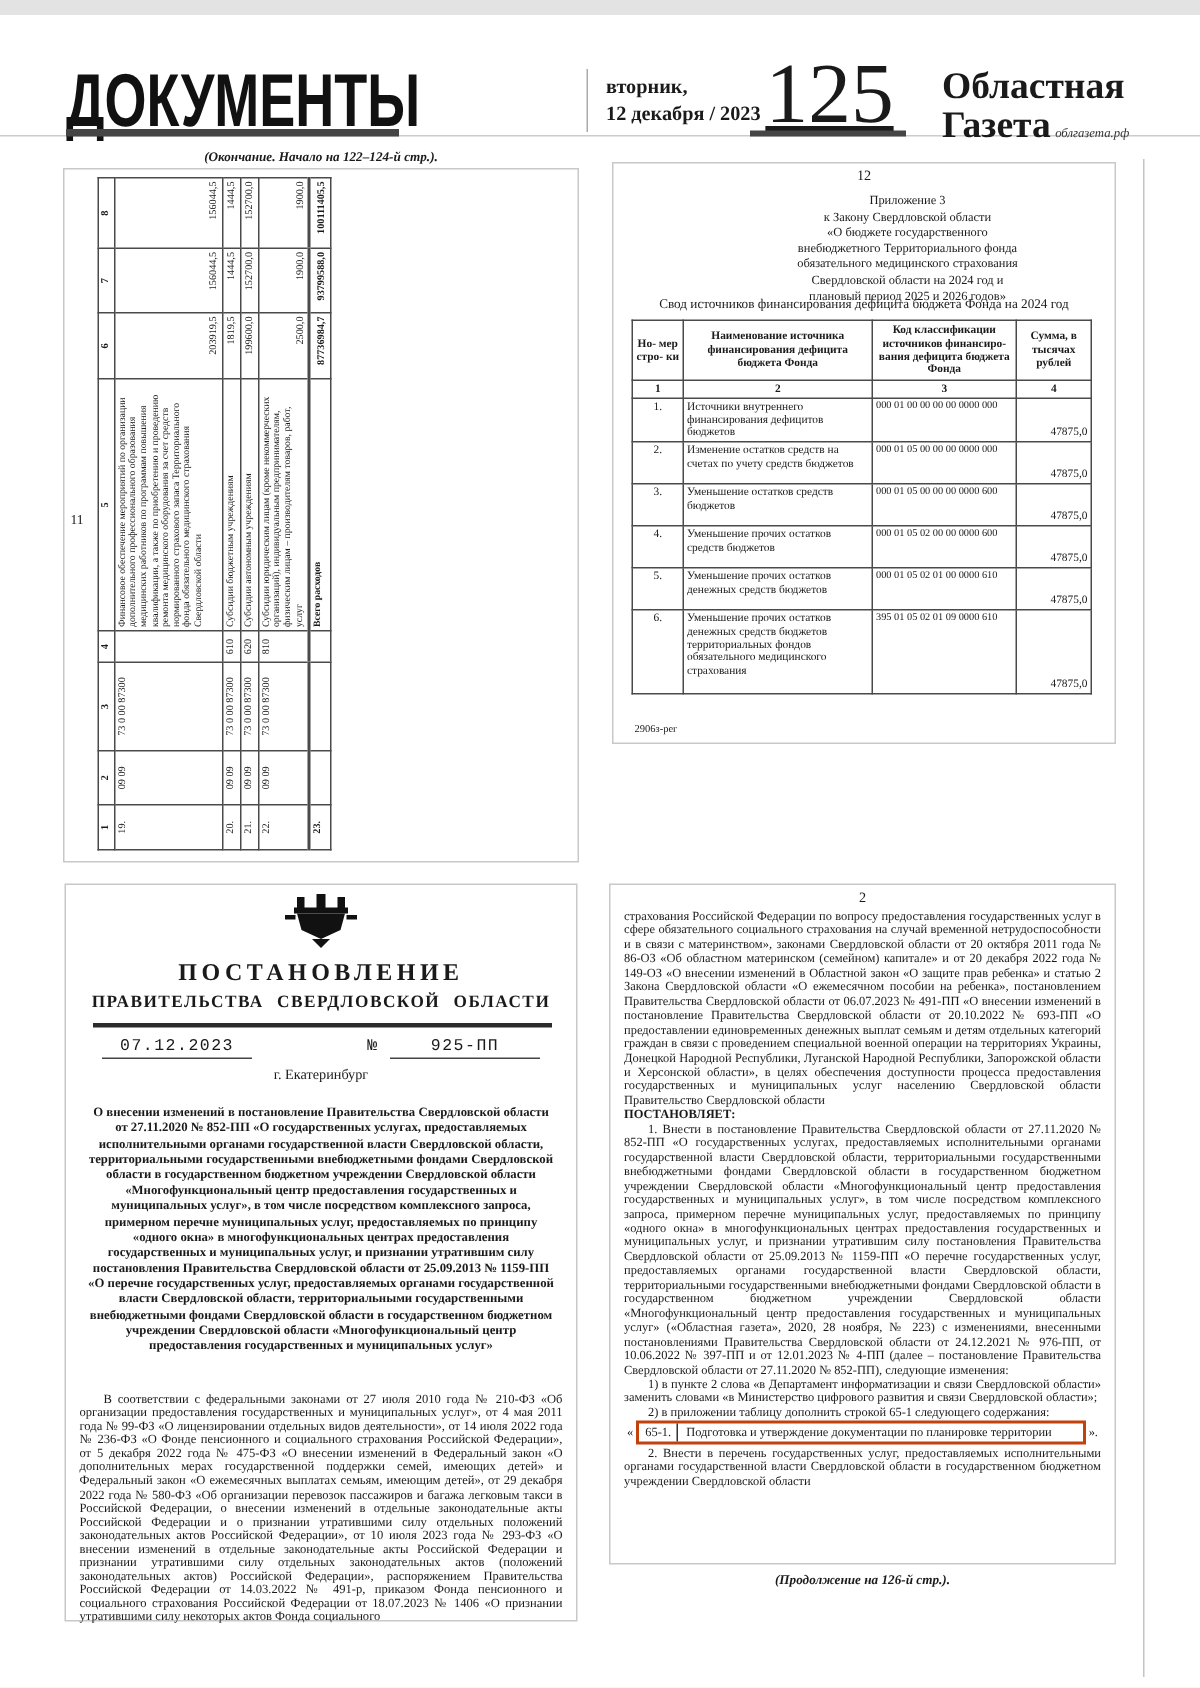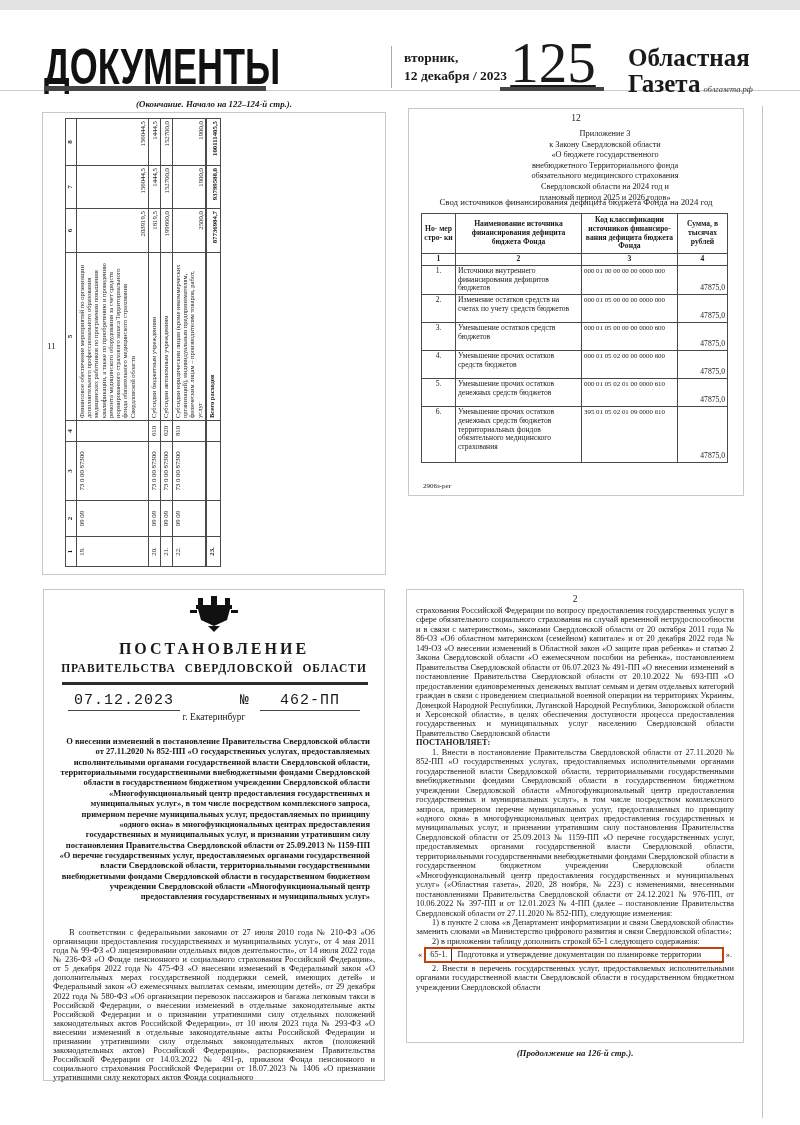--- a/index.html
+++ b/index.html
@@ -52,24 +52,24 @@
   #apx-table td.rcode{text-align:left;vertical-align:top;white-space:nowrap;font-size:6.9px;}
   #apx-table td.rsum{text-align:right;vertical-align:bottom;}
   .reg-mark{left:14px;bottom:5px;font-size:7px;}
 
   
   .arms{left:0;top:6px;width:100%;text-align:center;}
   .decree-h1{left:0;top:50px;width:100%;text-align:center;font-weight:700;font-size:16px;letter-spacing:3px;}
   .decree-h2{left:0;top:72px;width:100%;text-align:center;font-weight:700;font-size:11.5px;letter-spacing:1px;word-spacing:5px;}
   .decree-rule{left:18px;top:92px;width:306px;height:3px;background:#2b2b2b;}
   .decree-meta{left:0;top:102px;width:100%;padding:0 24px;box-sizing:border-box;
-               display:flex;justify-content:space-between;font-size:15px;letter-spacing:1px;font-family:"Liberation Mono",monospace;}
+               display:flex;justify-content:space-between;font-size:11px;letter-spacing:1px;font-family:"Liberation Mono",monospace;}
   .u{border-bottom:1px solid #444;display:inline-block;min-width:88px;text-align:center;padding:0 6px 1px;}
   .decree-city{left:0;top:122px;width:100%;text-align:center;font-size:9.5px;}
-  .decree-title{left:0;top:146px;width:100%;padding:0 14px;box-sizing:border-box;text-align:right;
+  .decree-title{left:0;top:146px;width:100%;padding:0 14px;box-sizing:border-box;text-align:center;
                 font-weight:700;font-size:8.5px;line-height:1.22;}
   .decree-body{left:0;top:338px;width:100%;padding:0 9px;box-sizing:border-box;
                font-size:8.4px;line-height:1.08;text-align:justify;text-indent:16px;}
   .rp-pagenum{left:0;top:4px;width:100%;text-align:center;font-size:9.5px;}
   .rcol{left:0;top:16px;width:100%;padding:0 9px;box-sizing:border-box;font-size:8.3px;line-height:1.14;text-align:justify;}
   .rcol p{margin:0;}
   .rcol .ind{text-indent:16px;}
   .rcol .resolves{font-weight:700;}
   .mini-row{display:flex;align-items:stretch;margin:1px 0 1px;}
   .mini-row .q{align-self:center;padding:0 2px;}
@@ -275,21 +275,21 @@
           <rect x="43" y="14" width="7" height="3"></rect>
           <path d="M20 30 L32 30 L26 36 Z"></path>
         </g>
       </svg>
     </div>
     <div class="abs decree-h1">ПОСТАНОВЛЕНИЕ</div>
     <div class="abs decree-h2">ПРАВИТЕЛЬСТВА СВЕРДЛОВСКОЙ ОБЛАСТИ</div>
     <div class="abs decree-rule"></div>
     <div class="abs decree-meta">
       <span class="u">07.12.2023</span>
-      <span><span>№</span> <span class="u">462-ПП</span></span>
+      <span><span>№</span> <span class="u">925-ПП</span></span>
     </div>
     <div class="abs decree-city">г. Екатеринбург</div>
     <div class="abs decree-title">О внесении изменений в постановление Правительства Свердловской области от 27.11.2020 № 852-ПП «О государственных услугах, предоставляемых исполнительными органами государственной власти Свердловской области, территориальными государственными внебюджетными фондами Свердловской области в государственном бюджетном учреждении Свердловской области «Многофункциональный центр предоставления государственных и муниципальных услуг», в том числе посредством комплексного запроса, примерном перечне муниципальных услуг, предоставляемых по принципу «одного окна» в многофункциональных центрах предоставления государственных и муниципальных услуг, и признании утратившим силу постановления Правительства Свердловской области от 25.09.2013 № 1159-ПП «О перечне государственных услуг, предоставляемых органами государственной власти Свердловской области, территориальными государственными внебюджетными фондами Свердловской области в государственном бюджетном учреждении Свердловской области «Многофункциональный центр предоставления государственных и муниципальных услуг»</div>
     <div class="abs decree-body">В соответствии с федеральными законами от 27 июля 2010 года № 210-ФЗ «Об организации предоставления государственных и муниципальных услуг», от 4 мая 2011 года № 99-ФЗ «О лицензировании отдельных видов деятельности», от 14 июля 2022 года № 236-ФЗ «О Фонде пенсионного и социального страхования Российской Федерации», от 5 декабря 2022 года № 475-ФЗ «О внесении изменений в Федеральный закон «О дополнительных мерах государственной поддержки семей, имеющих детей» и Федеральный закон «О ежемесячных выплатах семьям, имеющим детей», от 29 декабря 2022 года № 580-ФЗ «Об организации перевозок пассажиров и багажа легковым такси в Российской Федерации, о внесении изменений в отдельные законодательные акты Российской Федерации и о признании утратившими силу отдельных положений законодательных актов Российской Федерации», от 10 июля 2023 года № 293-ФЗ «О внесении изменений в отдельные законодательные акты Российской Федерации и признании утратившими силу отдельных законодательных актов (положений законодательных актов) Российской Федерации», распоряжением Правительства Российской Федерации от 14.03.2022 № 491-р, приказом Фонда пенсионного и социального страхования Российской Федерации от 18.07.2023 № 1406 «О признании утратившими силу некоторых актов Фонда социального</div>
   </div>
 
   <div class="abs panel" style="left:406px;top:589px;width:338px;height:454px;">
     <div class="abs rp-pagenum">2</div>
     <div class="abs rcol">
       <p>страхования Российской Федерации по вопросу предоставления государственных услуг в сфере обязательного социального страхования на случай временной нетрудоспособности и в связи с материнством», законами Свердловской области от 20 октября 2011 года № 86-ОЗ «Об областном материнском (семейном) капитале» и от 20 декабря 2022 года № 149-ОЗ «О внесении изменений в Областной закон «О защите прав ребенка» и статью 2 Закона Свердловской области «О ежемесячном пособии на ребенка», постановлением Правительства Свердловской области от 06.07.2023 № 491-ПП «О внесении изменений в постановление Правительства Свердловской области от 20.10.2022 № 693-ПП «О предоставлении единовременных денежных выплат семьям и детям отдельных категорий граждан в связи с проведением специальной военной операции на территориях Украины, Донецкой Народной Республики, Луганской Народной Республики, Запорожской области и Херсонской области», в целях обеспечения доступности процесса предоставления государственных и муниципальных услуг населению Свердловской области Правительство Свердловской области</p>

